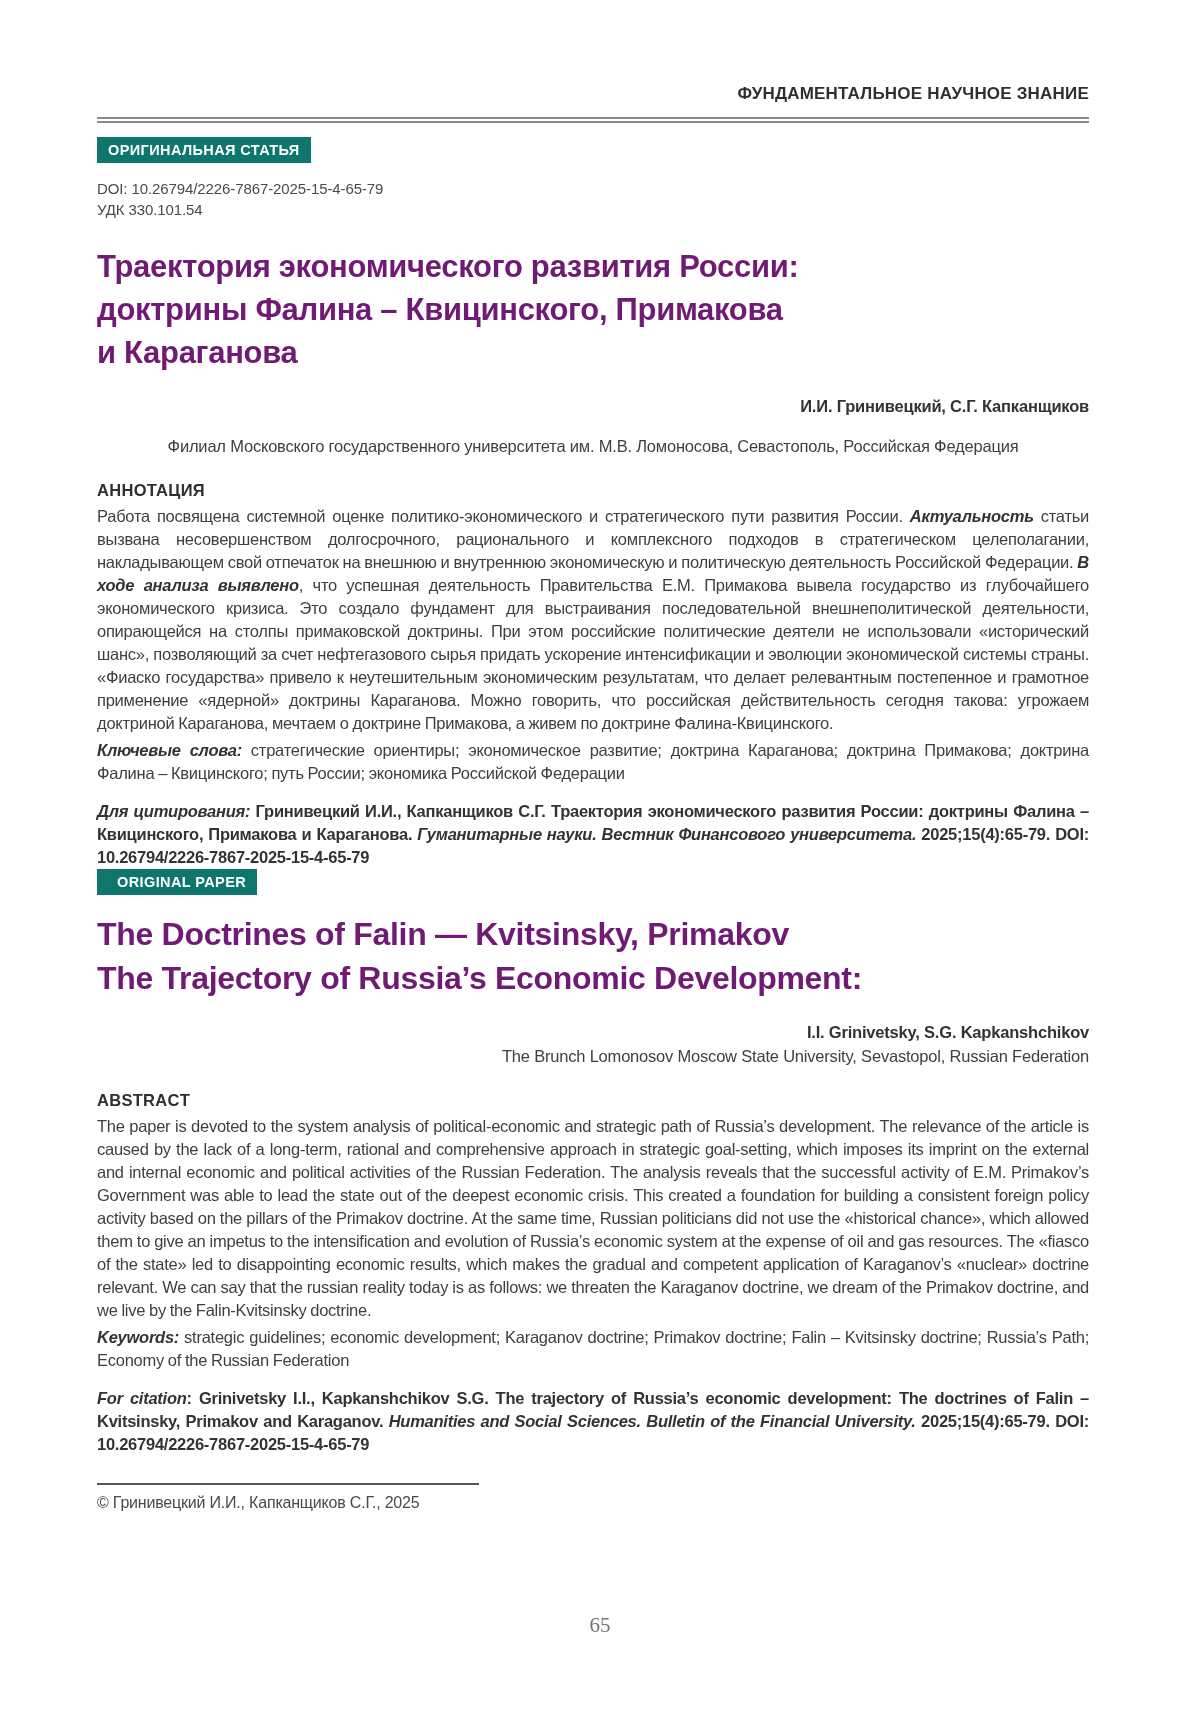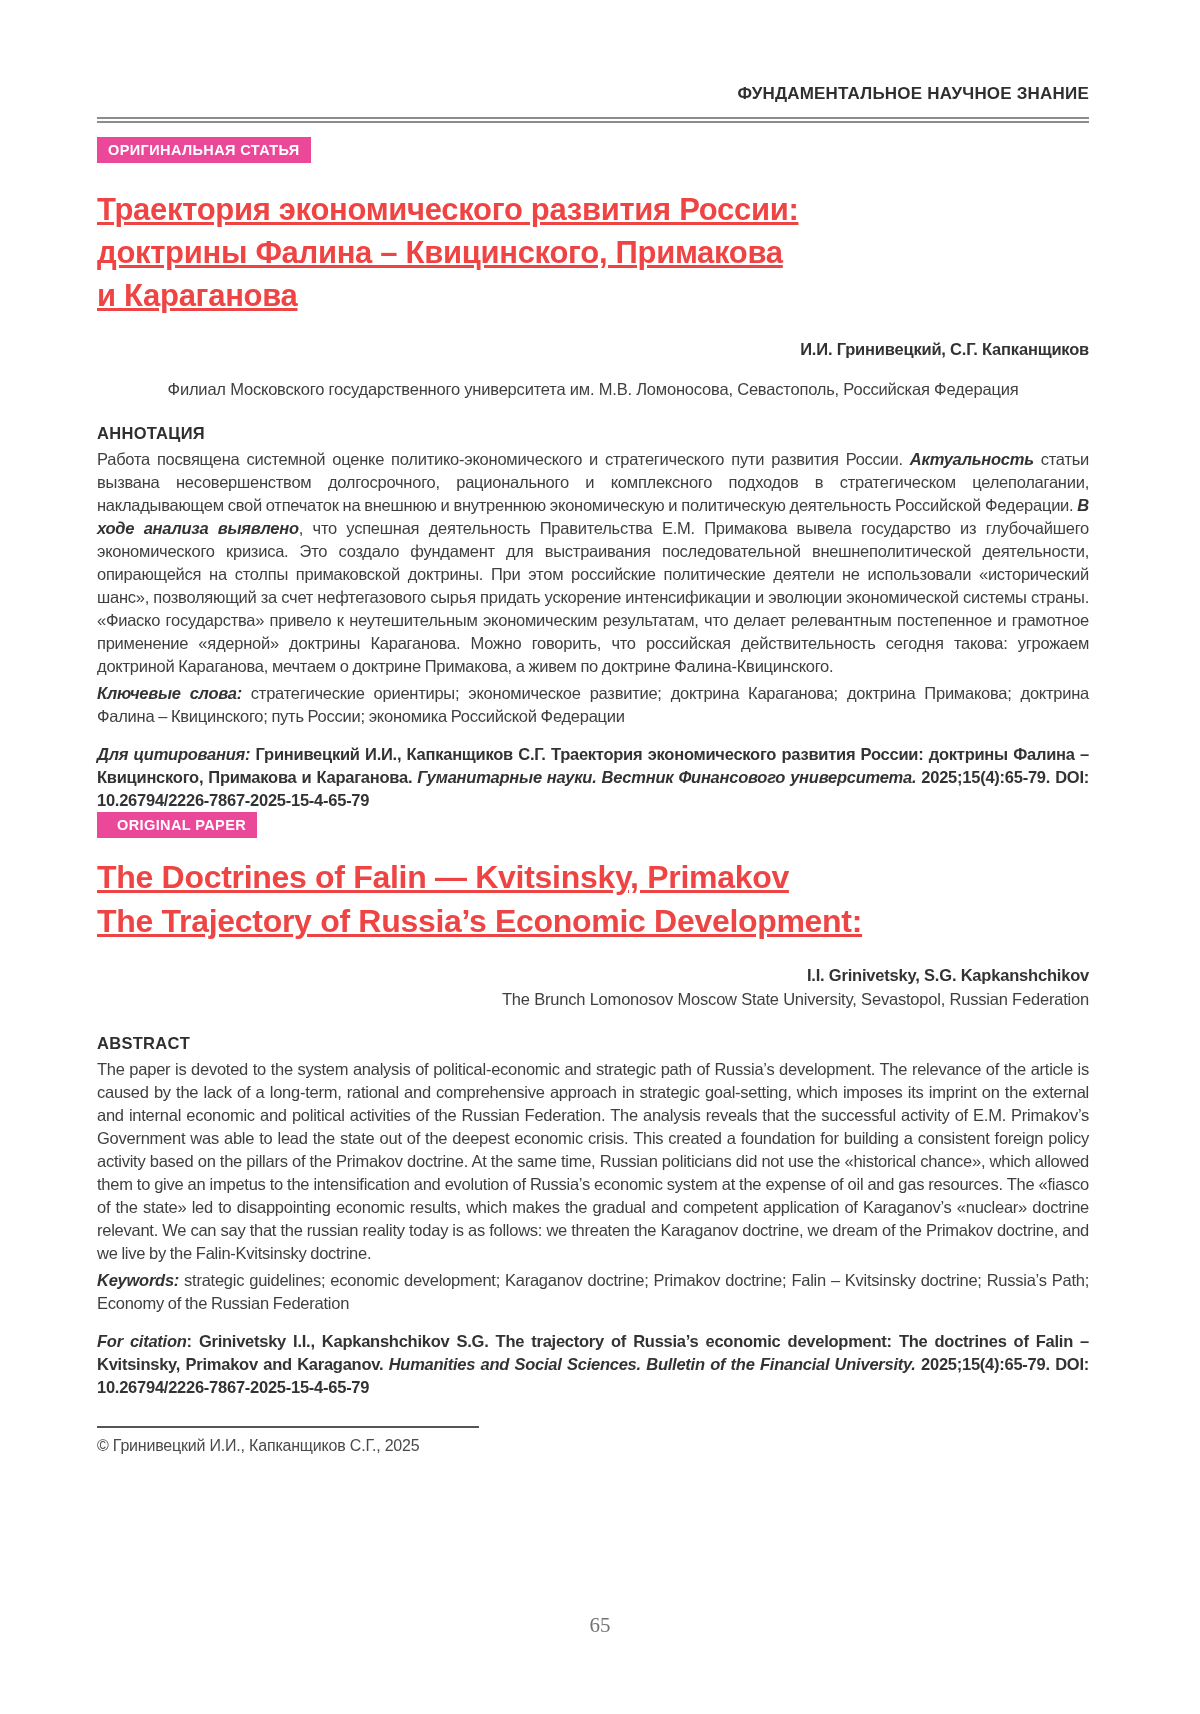--- a/index.html
+++ b/index.html
@@ -23,36 +23,35 @@
     letter-spacing:.2px;
   }
   .double-rule{
     margin-top:13px;
     height:2px;
     border-top:2px solid #8c8c8c;
     border-bottom:2px solid #8c8c8c;
   }
   .badge{
     display:inline-block;
-    background:#ec4899;
+    background:#0f766e;
     color:#ffffff;
     font-weight:bold;
     font-size:14.5px;
     line-height:17px;
     padding:5px 11px 4px 11px;
     letter-spacing:.4px;
   }
   .badge-ru{margin-top:14px;}
   .badge-en{padding-left:20px;}
   .meta{margin-top:15px;font-size:15px;line-height:21px;color:#4a4a4a;letter-spacing:-.1px;}
   .title{
     font-weight:bold;
-    color:#ef4444;
+    color:#701a75;
     letter-spacing:-.3px;
-    text-decoration:underline;
   }
   .title-ru{margin-top:25px;font-size:31px;line-height:43px;}
   .title-en{margin-top:17px;font-size:32px;line-height:44px;}
   .authors{
     margin-top:21px;
     text-align:right;
     font-weight:bold;
     font-size:16.5px;
     line-height:22px;
     color:#333333;
@@ -111,20 +110,24 @@
 
 <div class="page">
 
   <div class="running-head">ФУНДАМЕНТАЛЬНОЕ НАУЧНОЕ ЗНАНИЕ</div>
   <div class="double-rule"></div>
 
   <div>
     <span class="badge badge-ru">ОРИГИНАЛЬНАЯ СТАТЬЯ</span>
   </div>
 
+  <div class="meta">
+    <div>DOI: 10.26794/2226-7867-2025-15-4-65-79</div>
+    <div>УДК 330.101.54</div>
+  </div>
 
   <div class="title title-ru">
     <div>Траектория экономического развития России:</div>
     <div>доктрины Фалина – Квицинского, Примакова</div>
     <div>и Караганова</div>
   </div>
 
   <div class="authors">И.И. Гринивецкий, С.Г. Капканщиков</div>
   <div class="affil affil-center">Филиал Московского государственного университета им. М.В. Ломоносова, Севастополь, Российская Федерация</div>
 

